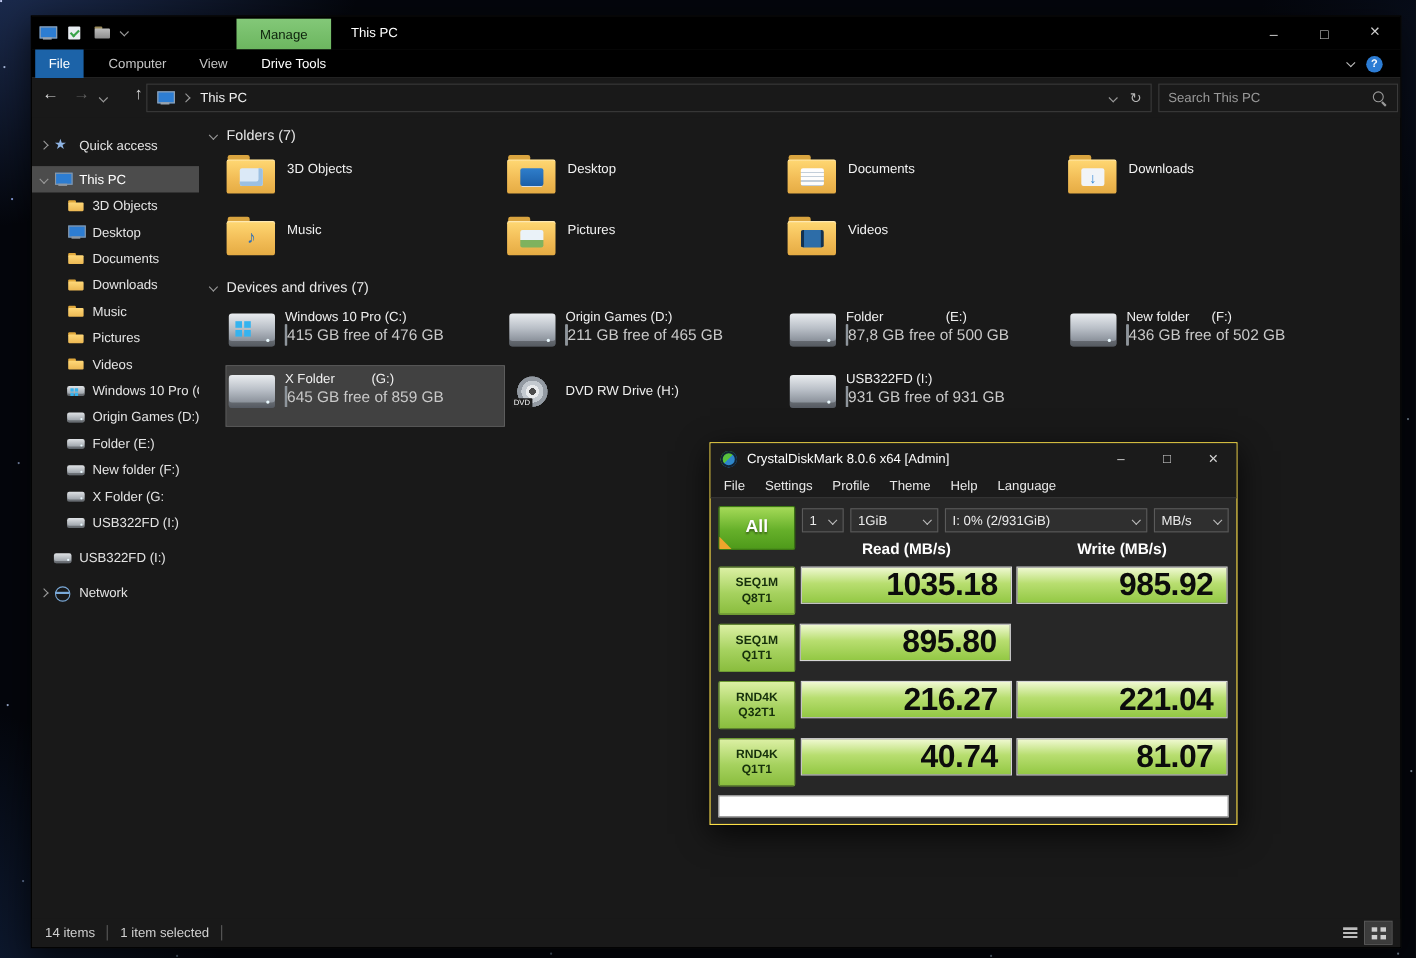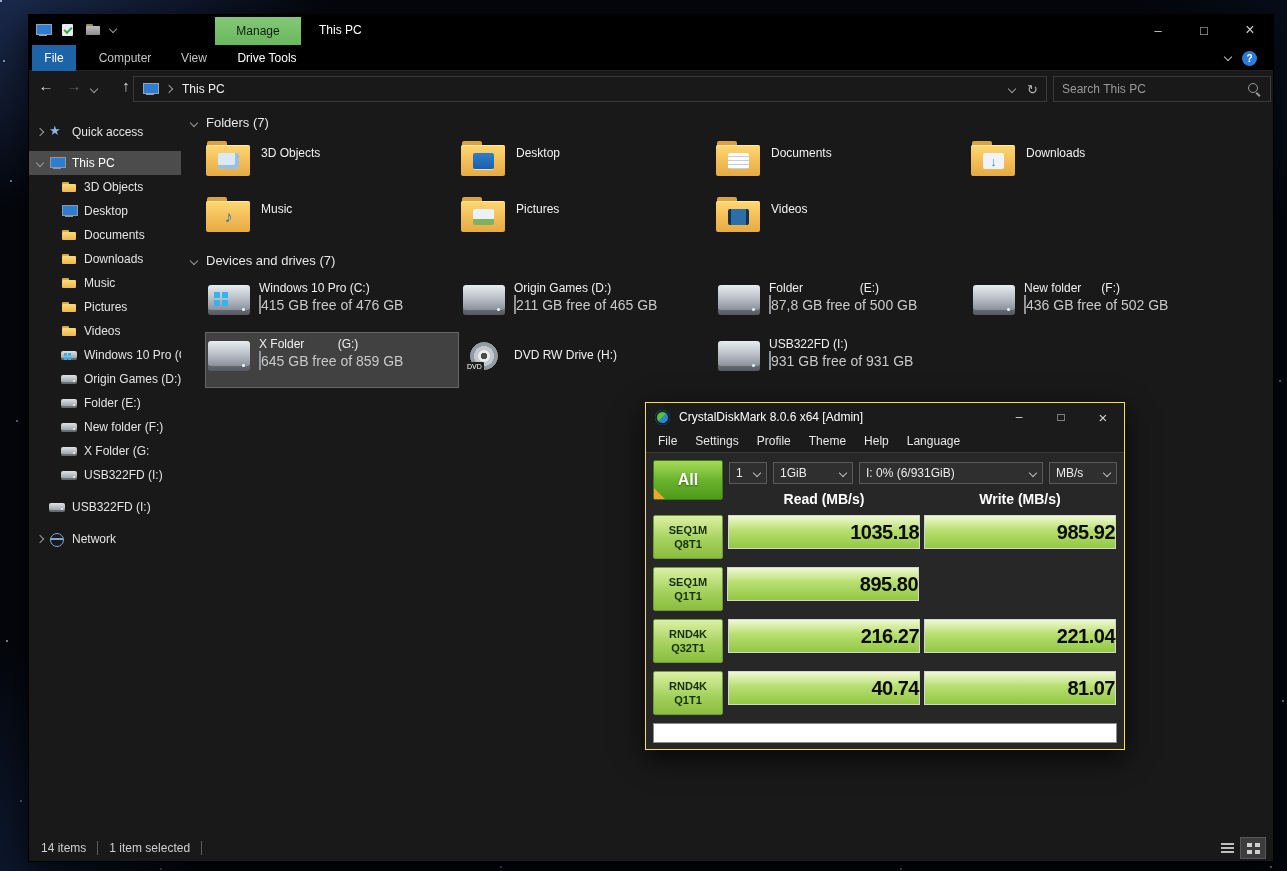--- a/index.html
+++ b/index.html
@@ -169,22 +169,22 @@
   .cdm-selects div:nth-of-type(3){left:213px;width:184px}
   .cdm-selects div:nth-of-type(4){left:403px;width:68px}
   .cdm-rhead,.cdm-whead{position:absolute;top:88px;width:192px;text-align:center;color:#fff;font-size:14px;font-weight:bold}
   .cdm-rhead{left:82px}
   .cdm-whead{left:278px}
   .cdm-rows{position:absolute;left:7px;top:112px;width:466px}
   .crow{display:flex;height:44px;margin-bottom:8px}
   .clabel{width:70px;height:44px;border:1px solid #6f9c33;border-radius:2px;display:flex;flex-direction:column;align-items:center;justify-content:center;
     background:linear-gradient(180deg,#dcf0a4 0%,#a6d25f 55%,#8abd3e 100%);color:#16300b;font-weight:bold;font-size:11px;line-height:14px}
   .ccell{width:192px;height:34px;margin-left:5px;border:1px solid #d4d4d4;display:flex;align-items:center;justify-content:flex-end;
-    padding-right:0;background:linear-gradient(180deg,#f0f9d2 0%,#b8de70 45%,#93c844 100%);
-    font-size:20px;font-weight:bold;color:#0c0c0c;letter-spacing:-0.5px}
+    padding-right:12px;background:linear-gradient(180deg,#f0f9d2 0%,#b8de70 45%,#93c844 100%);
+    font-size:29px;font-weight:bold;color:#0c0c0c;letter-spacing:-0.5px}
   .ccell.write{margin-left:4px}
   .cdm-comment{position:absolute;left:7px;top:320px;width:464px;height:20px;background:#fff;border:1px solid #8a8a8a}
   .cdm-comment input{width:100%;height:100%;border:0;outline:0;background:transparent;font-size:11px;font-family:"Liberation Sans",sans-serif}
 </style>
 </head>
 <body>
 
 <div class="stars"></div>
 
 <div class="window">
@@ -504,21 +504,21 @@
 
       <span>Language</span>
     </div>
   <div class="cdm-all">All</div>
   <div class="cdm-selects">
 
       <div>1</div>
 
       <div>1GiB</div>
 
-      <div>I: 0% (6/931GiB)</div>
+      <div>I: 0% (2/931GiB)</div>
 
       <div>MB/s</div>
     </div>
   <div class="cdm-rhead">Read (MB/s)</div>
   <div class="cdm-whead">Write (MB/s)</div>
   <div class="cdm-rows">
 
       <div class="crow">
         <div class="clabel">
           <span>SEQ1M</span>

